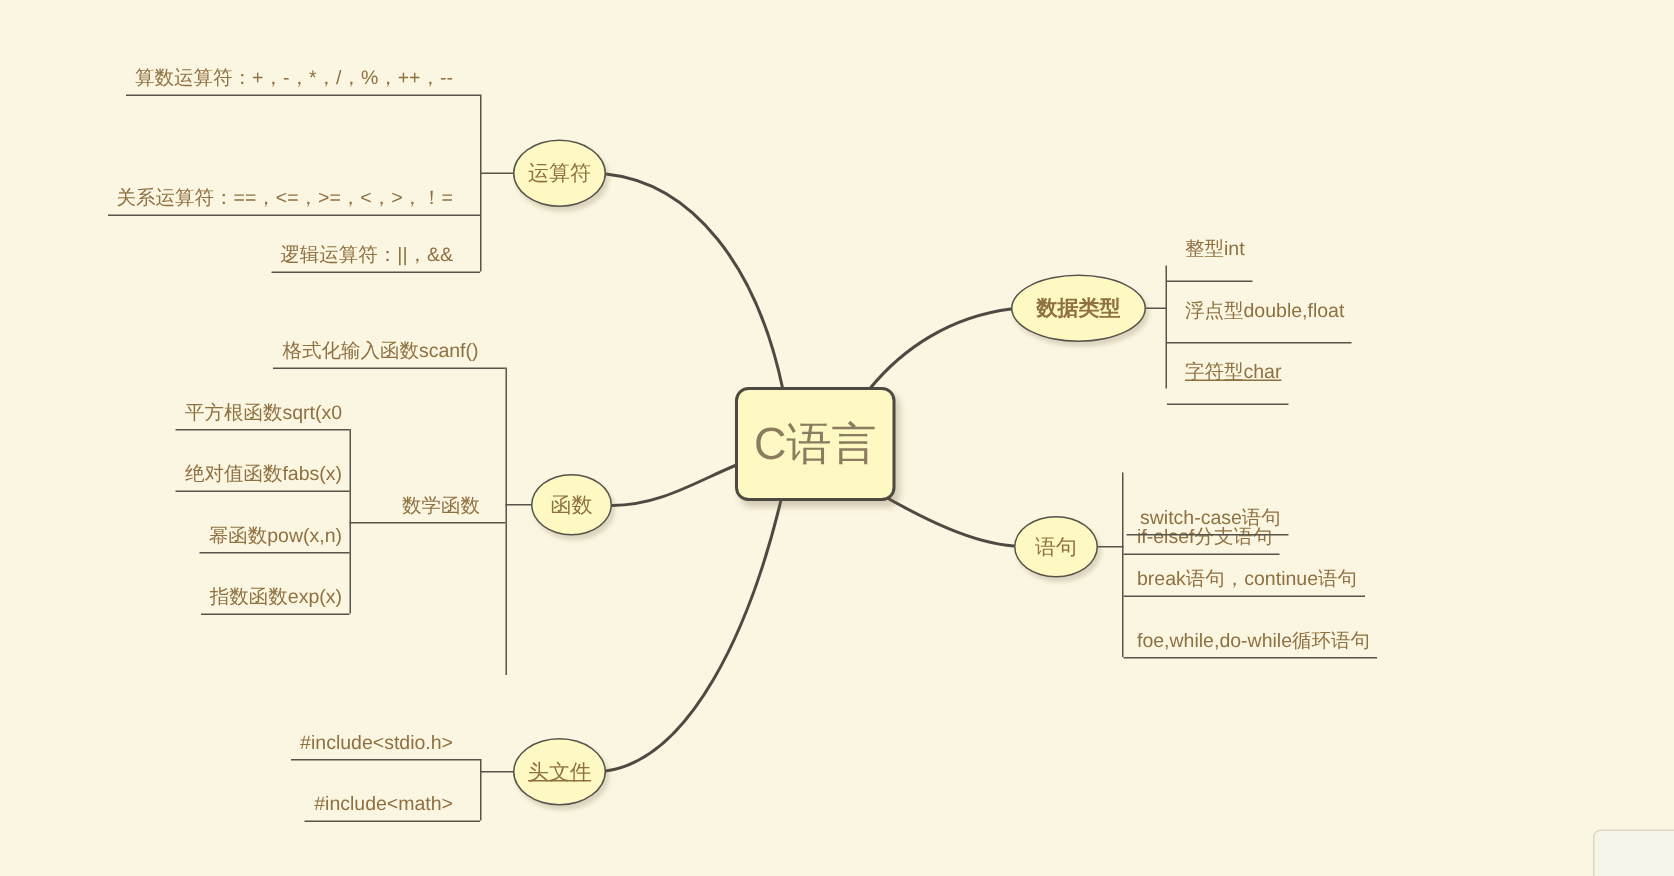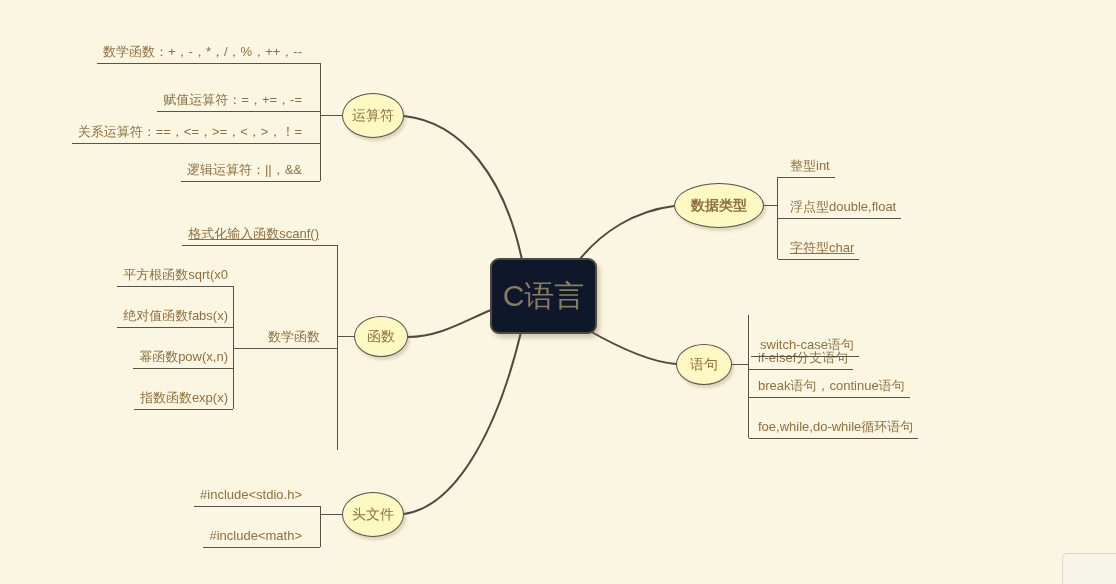--- a/index.html
+++ b/index.html
@@ -10,35 +10,35 @@
   }
   .links{position:absolute;left:0;top:0;pointer-events:none;}
   .leaf{
     position:absolute;white-space:nowrap;
     font-size:13px;line-height:16px;color:#8f7040;
     border-bottom:1px solid #57524a;
     cursor:default;
   }
   .leaf-ops{padding:0 18px 3px 6px;text-align:right;}
   .leaf-math{padding:0 5px 3px 6px;text-align:right;}
-  .leaf-dt{padding:0 5px 3px 12px;text-align:center;}
+  .leaf-dt{padding:0 5px 13px 12px;text-align:center;}
   .leaf-st{padding:0 5px 3px 9px;}
   .math-label{
     width:104px;box-sizing:border-box;
     padding:0 17px 3px 0;text-align:right;
   }
   .oval{
     position:absolute;border:1.5px solid #57524a;border-radius:50%;
     background:#fef9c3;box-shadow:2px 3px 3px rgba(110,95,70,0.22);
     display:flex;align-items:center;justify-content:center;
     font-size:14px;color:#8f7040;box-sizing:border-box;
   }
   .center-node{
     position:absolute;left:490px;top:258px;width:107px;height:76px;
-    border:2px solid #4e4a43;border-radius:9px;background:#0f172a;
+    border:2px solid #4e4a43;border-radius:9px;background:#fef9c3;
     box-shadow:3px 4px 4px rgba(110,95,70,0.28);
     display:flex;align-items:center;justify-content:center;
     font-size:30px;color:#8b7c60;box-sizing:border-box;
   }
   .corner-panel{
     position:absolute;left:1062px;top:553px;width:54px;height:31px;
     background:#f6f3e8;border:1px solid #ddd8c6;border-radius:5px 0 0 0;
   }
 </style>
 </head>
@@ -75,36 +75,35 @@
   <div class="center-node">
     <span>C语言</span>
   </div>
 
   <div class="oval" style="left:342px;top:93px;width:62px;height:45px;">
     <span>运算符</span>
   </div>
   <div class="oval" style="left:354px;top:316px;width:54px;height:41px;">
     <span>函数</span>
   </div>
-  <div class="oval" style="left:342px;top:492px;width:62px;height:45px;">
+  <div class="oval" style="left:342px;top:492px;width:62px;height:45px;text-decoration:underline;">
     <span>头文件</span>
   </div>
   <div class="oval" style="left:674px;top:183px;width:90px;height:45px;font-weight:bold;">
     <span>数据类型</span>
   </div>
   <div class="oval" style="left:676px;top:344px;width:56px;height:41px;">
     <span>语句</span>
   </div>
 
-  <div class="leaf leaf-ops" style="top:44px;right:796px;">数学函数：+，-，*，/，%，++，--</div>
-  <div class="leaf leaf-ops" style="top:92px;right:796px;">赋值运算符：=，+=，-=</div>
+  <div class="leaf leaf-ops" style="top:44px;right:796px;">算数运算符：+，-，*，/，%，++，--</div>
   <div class="leaf leaf-ops" style="top:124px;right:796px;">关系运算符：==，&lt;=，&gt;=，&lt;，&gt;，！=</div>
   <div class="leaf leaf-ops" style="top:162px;right:796px;">逻辑运算符：||，&amp;&amp;</div>
 
-  <div class="leaf leaf-ops" style="top:226px;right:779px;text-decoration:underline;">格式化输入函数scanf()</div>
+  <div class="leaf leaf-ops" style="top:226px;right:779px;">格式化输入函数scanf()</div>
   <div class="leaf math-label" style="top:329px;right:779px;">数学函数</div>
   <div class="leaf leaf-math" style="top:267px;right:883px;">平方根函数sqrt(x0</div>
   <div class="leaf leaf-math" style="top:308px;right:883px;">绝对值函数fabs(x)</div>
   <div class="leaf leaf-math" style="top:349px;right:883px;">幂函数pow(x,n)</div>
   <div class="leaf leaf-math" style="top:390px;right:883px;">指数函数exp(x)</div>
 
   <div class="leaf leaf-ops" style="top:487px;right:796px;">#include&lt;stdio.h&gt;</div>
   <div class="leaf leaf-ops" style="top:528px;right:796px;">#include&lt;math&gt;</div>
 
   <div class="leaf leaf-dt" style="top:158px;left:778px;">整型int</div>

